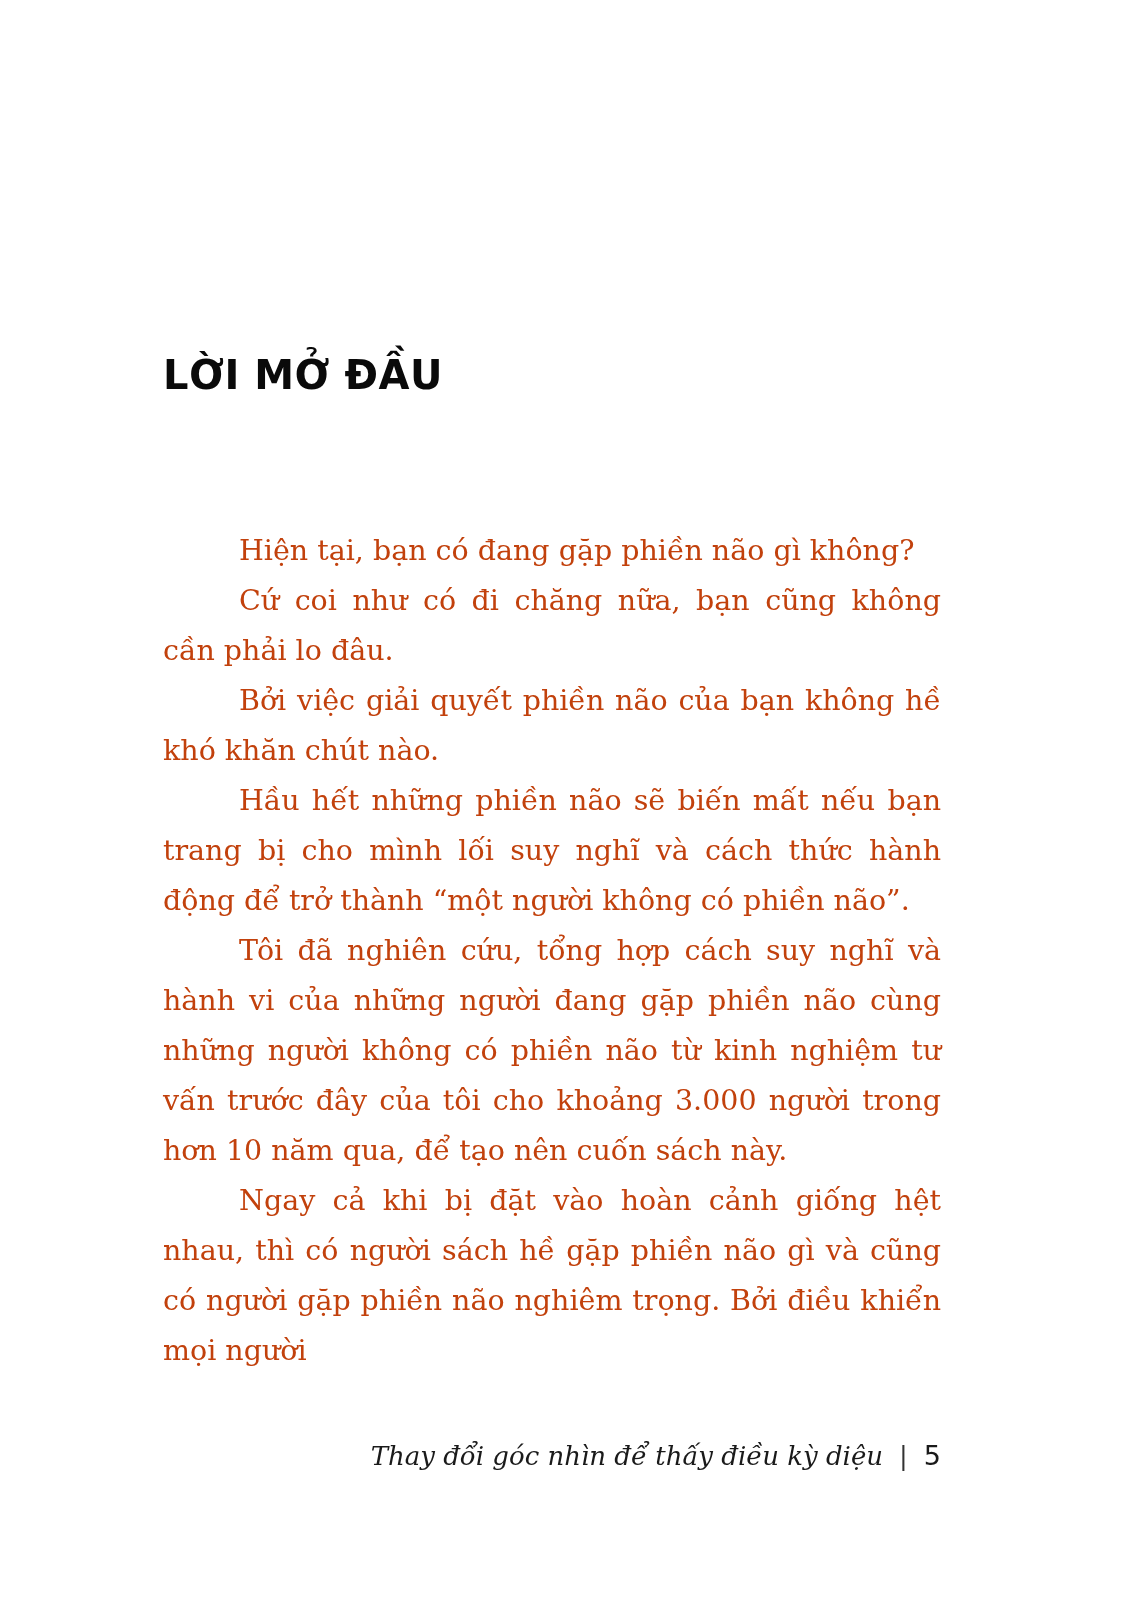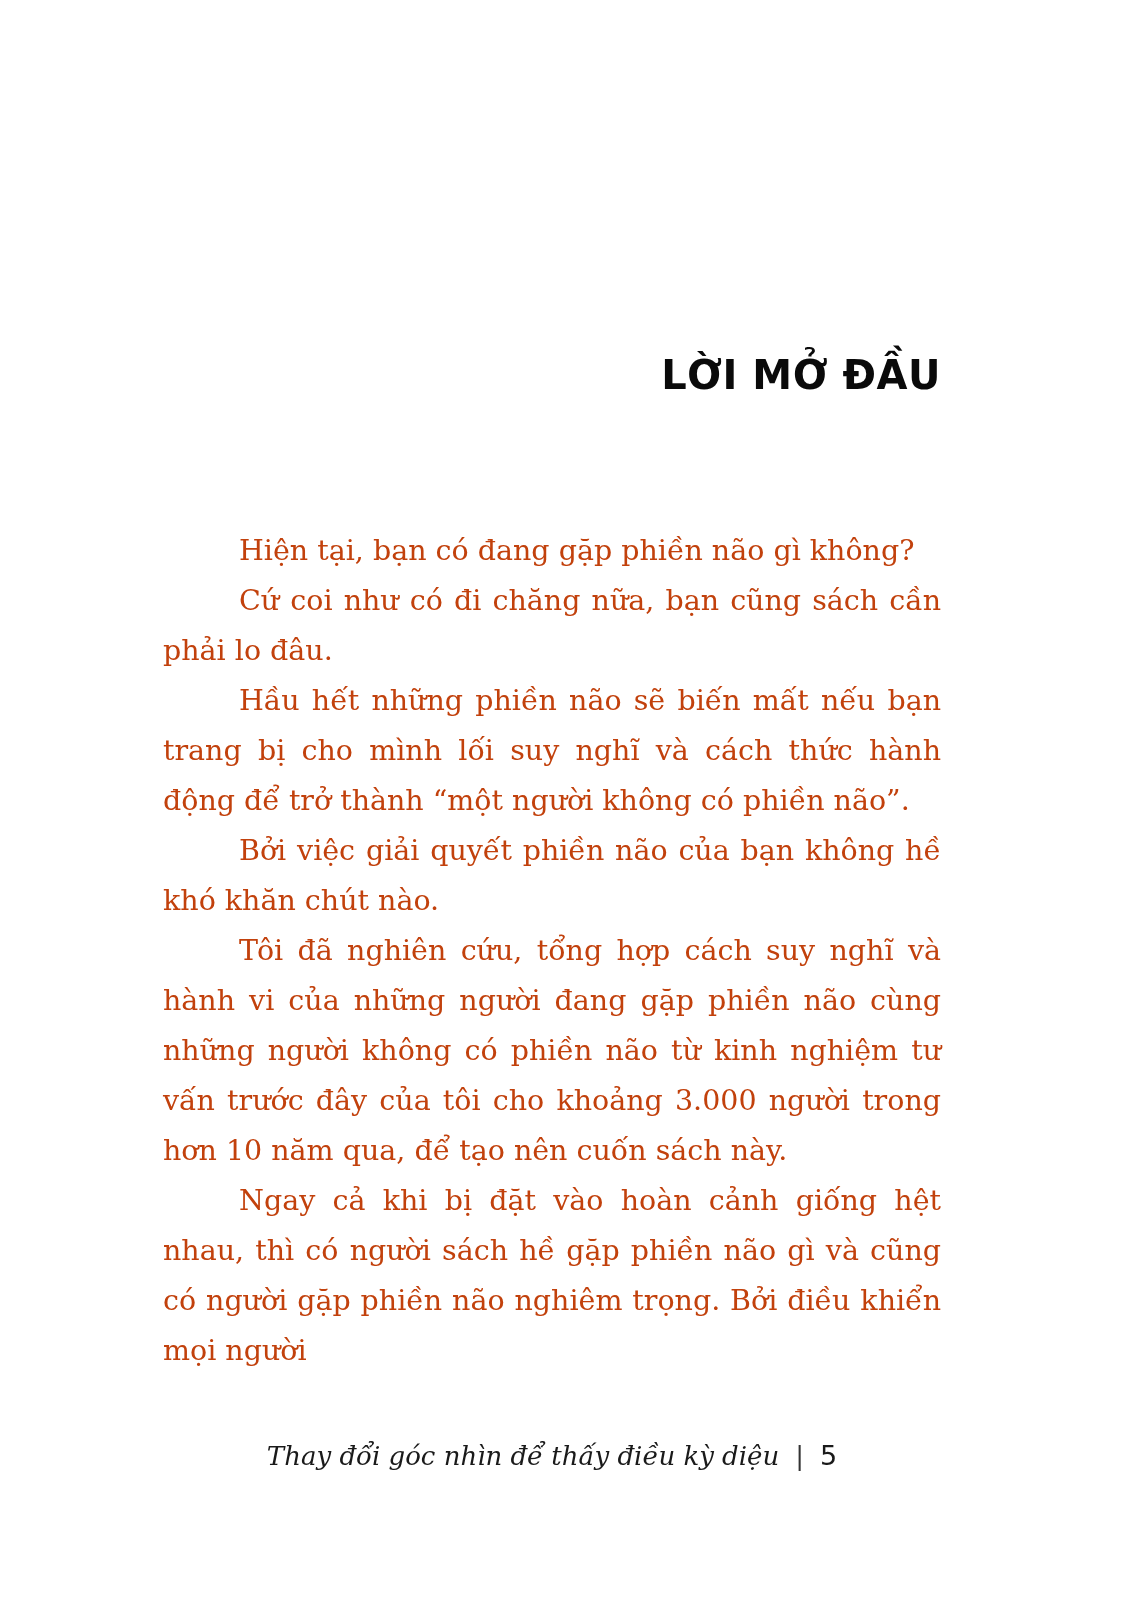--- a/index.html
+++ b/index.html
@@ -25,38 +25,37 @@
     width: 778px;
   }
 
   .heading {
     font-family: "DejaVu Sans", "Liberation Sans", sans-serif;
     font-weight: 800;
     font-size: 40px;
     letter-spacing: 0.5px;
     color: #0a0a0a;
     margin-bottom: 128px;
-    text-align: right;
   }
 
   .body-text p {
     font-size: 28.5px;
     line-height: 50px;
     text-align: justify;
     text-indent: 76px;
     color: #c2410c;
     margin: 0;
   }
 
   .footer {
     position: absolute;
     left: 163px;
     top: 1440px;
     width: 778px;
-    text-align: center;
+    text-align: right;
     font-family: "DejaVu Serif", serif;
     font-style: italic;
     font-size: 26px;
     color: #1a1a1a;
     white-space: nowrap;
   }
 
   .footer .sep {
     display: inline-block;
     margin: 0 16px;
@@ -76,23 +75,23 @@
 <body>
 
 <div class="page">
 
   <div class="content">
 
     <h1 class="heading">LỜI MỞ ĐẦU</h1>
 
     <div class="body-text">
       <p>Hiện tại, bạn có đang gặp phiền não gì không?</p>
-      <p>Cứ coi như có đi chăng nữa, bạn cũng sách cần phải lo đâu.</p>
+      <p>Cứ coi như có đi chăng nữa, bạn cũng không cần phải lo đâu.</p>
+      <p>Bởi việc giải quyết phiền não của bạn không hề khó khăn chút nào.</p>
       <p>Hầu hết những phiền não sẽ biến mất nếu bạn trang bị cho mình lối suy nghĩ và cách thức hành động để trở thành “một người không có phiền não”.</p>
-      <p>Bởi việc giải quyết phiền não của bạn không hề khó khăn chút nào.</p>
       <p>Tôi đã nghiên cứu, tổng hợp cách suy nghĩ và hành vi của những người đang gặp phiền não cùng những người không có phiền não từ kinh nghiệm tư vấn trước đây của tôi cho khoảng 3.000 người trong hơn 10 năm qua, để tạo nên cuốn sách này.</p>
       <p>Ngay cả khi bị đặt vào hoàn cảnh giống hệt nhau, thì có người sách hề gặp phiền não gì và cũng có người gặp phiền não nghiêm trọng. Bởi điều khiển mọi người</p>
     </div>
 
   </div>
 
   <div class="footer">
     <span>Thay đổi góc nhìn để thấy điều kỳ diệu</span><span class="sep">|</span><span class="page-num">5</span>
   </div>
 

